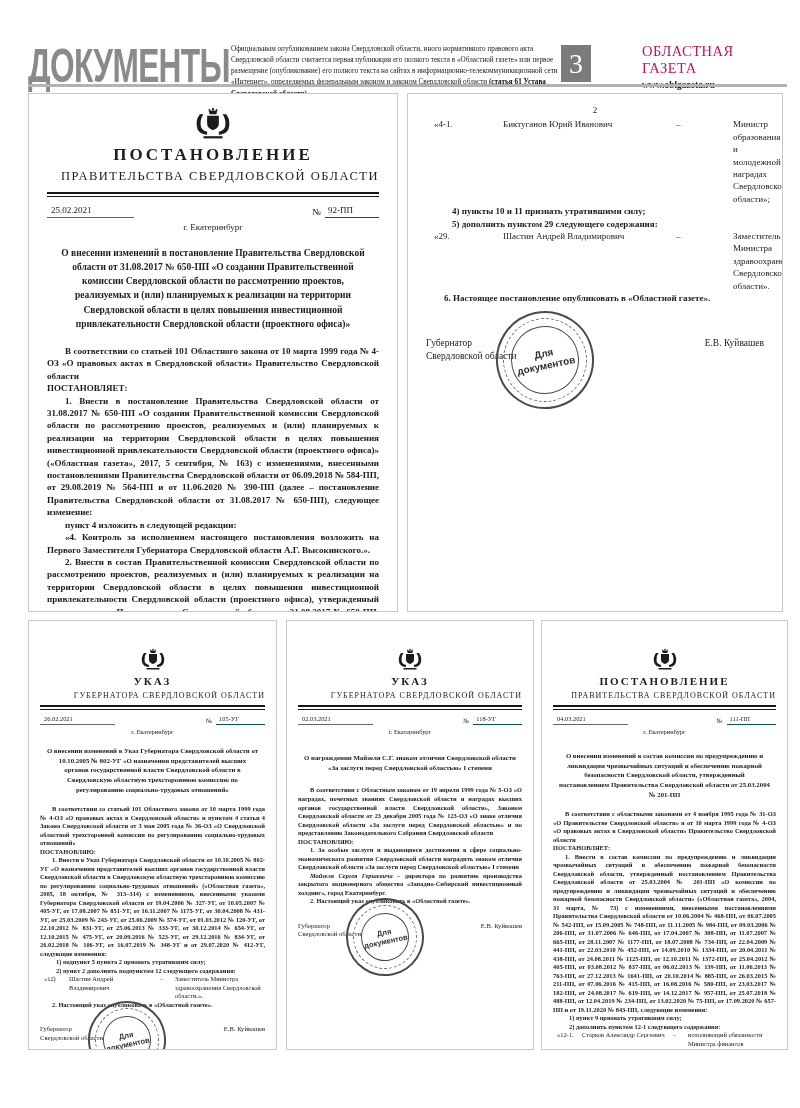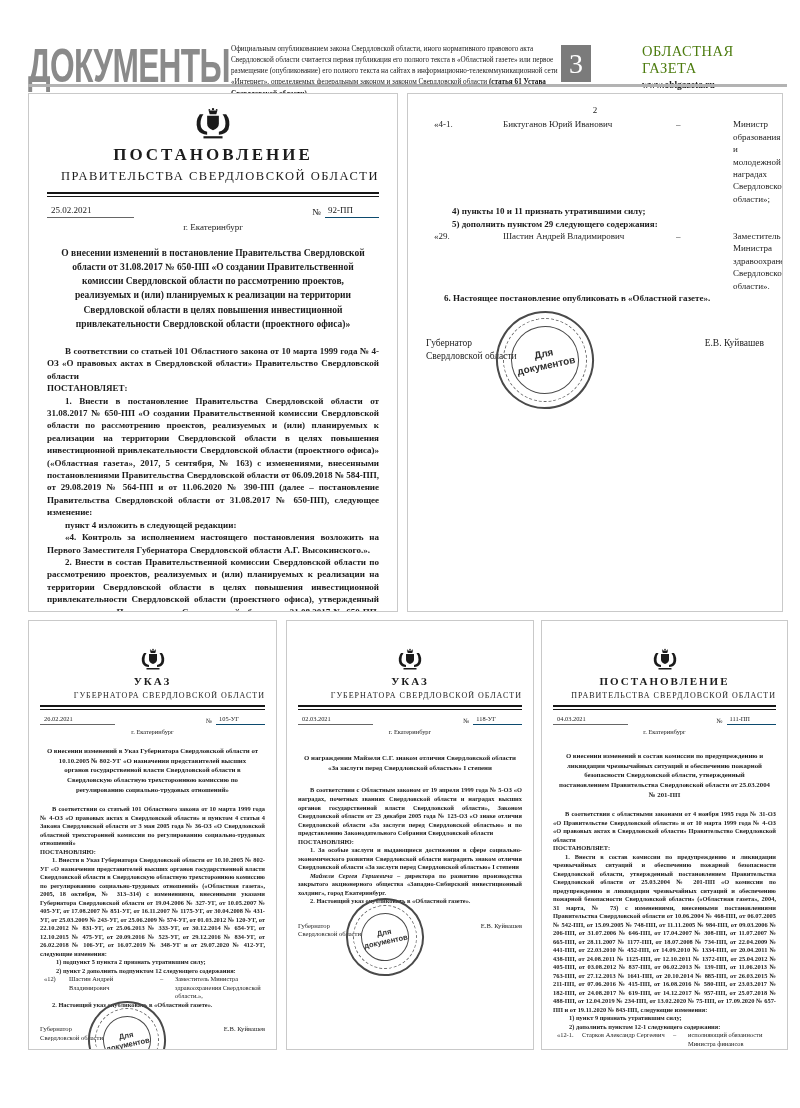--- a/index.html
+++ b/index.html
@@ -10,21 +10,21 @@
   .brand{position:absolute;left:28px;top:38px;font-family:"Liberation Sans",sans-serif;
          font-weight:bold;font-size:48px;color:#8a8a8a;letter-spacing:-1px;
          transform:scaleX(0.66);transform-origin:left top;white-space:nowrap;}
   .legal-note{position:absolute;left:231px;top:44px;width:336px;font-size:7.2px;line-height:1.55;
               color:#222;text-align:left;}
   .legal-note b{color:#111;}
   .page-badge{position:absolute;left:561px;top:45px;width:30px;height:37px;background:#7b7b7b;
               color:#fff;display:flex;align-items:center;justify-content:center;
               font-size:28px;font-family:"Liberation Serif",serif;}
   .mast-right{position:absolute;left:642px;top:43px;width:150px;}
-  .paper-name{font-size:14.5px;letter-spacing:0.5px;color:#4d7c0f;}
+  .paper-name{font-size:14.5px;letter-spacing:0.5px;color:#be185d;}
   .site{font-size:9.5px;font-weight:bold;margin-top:3px;}
   .issue-date{font-size:7.5px;font-weight:bold;margin-top:2px;color:#222;}
   .mast-rule{position:absolute;left:28px;top:84px;width:759px;height:3px;background:#b3b3b3;}
 
   
   .doc{position:absolute;border:1px solid #c9c9c9;background:#fff;overflow:hidden;box-sizing:border-box;}
   .doc-lg{font-size:9px;line-height:1.38;padding:10px 18px;}
   .doc-sm{font-size:6.4px;line-height:1.33;padding:24px 11px;}
 
   .crest{display:block;margin:2px auto 3px;}

